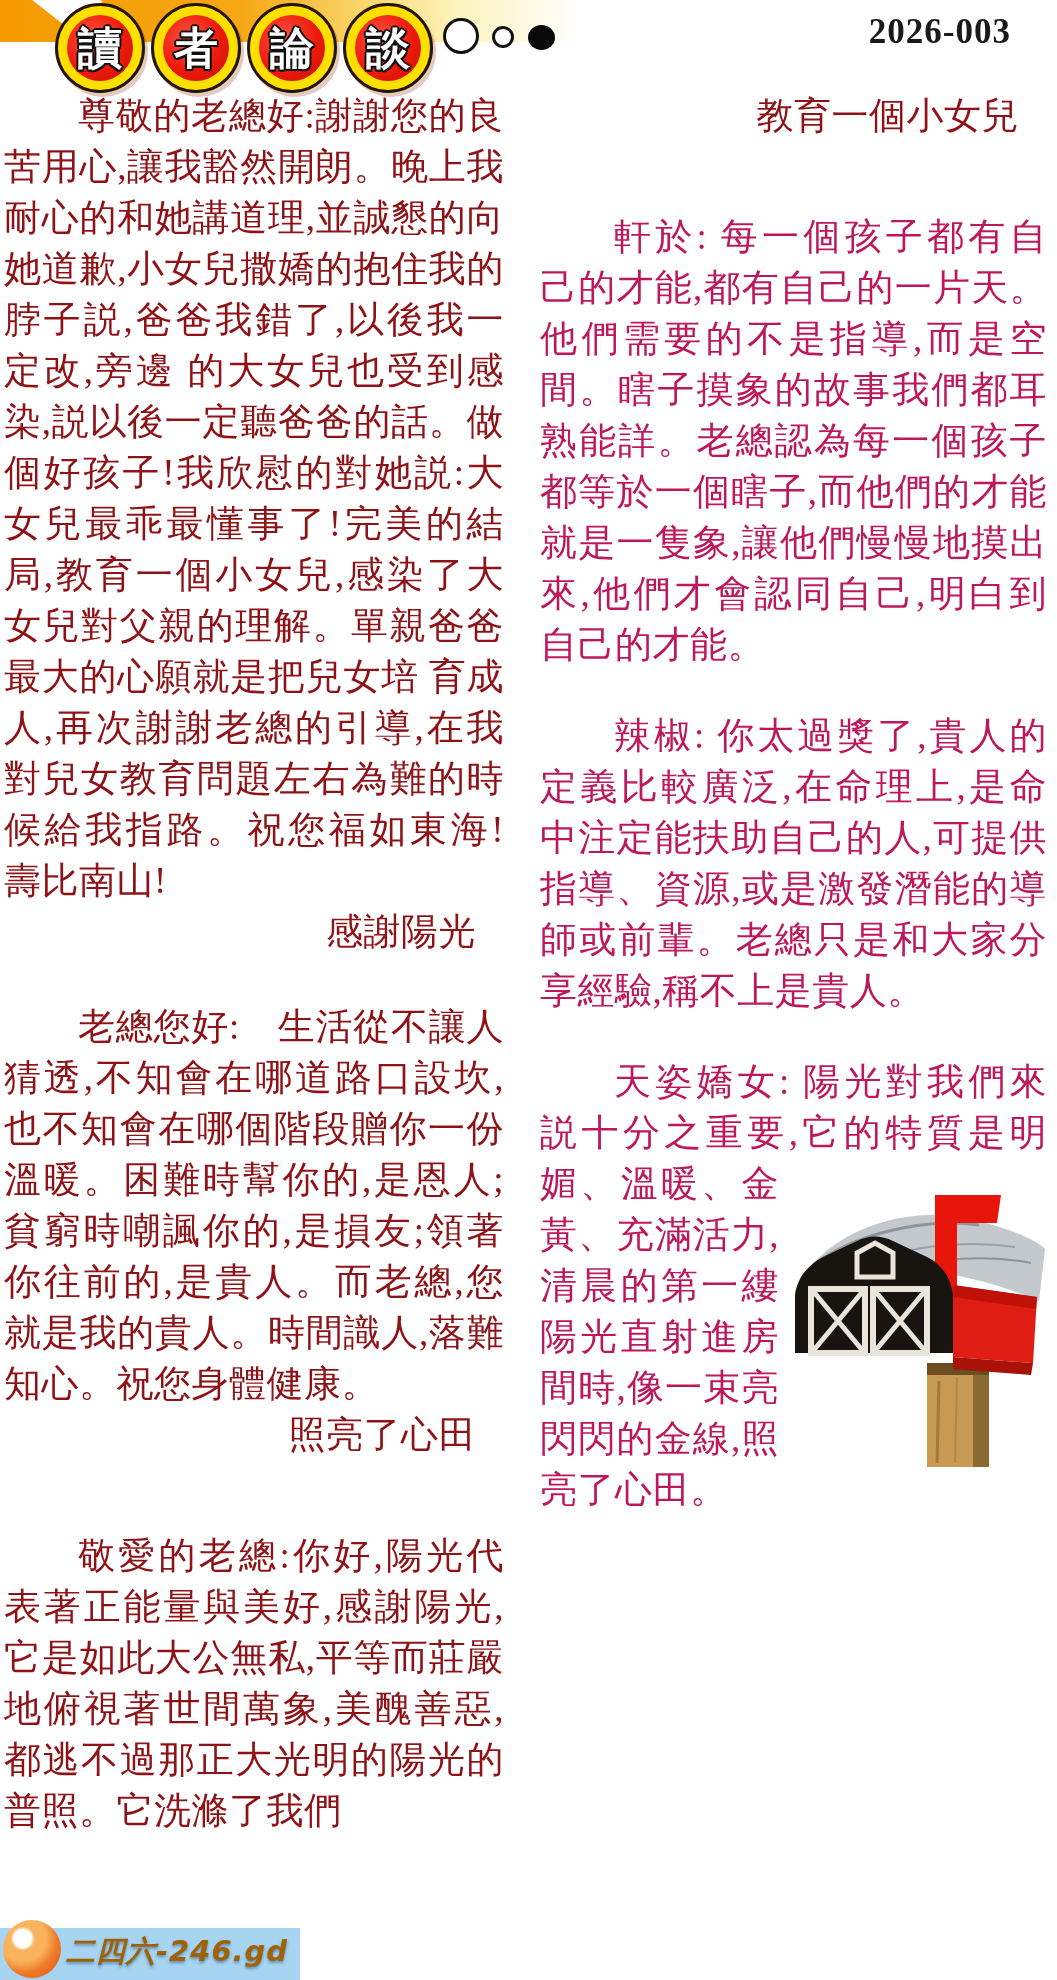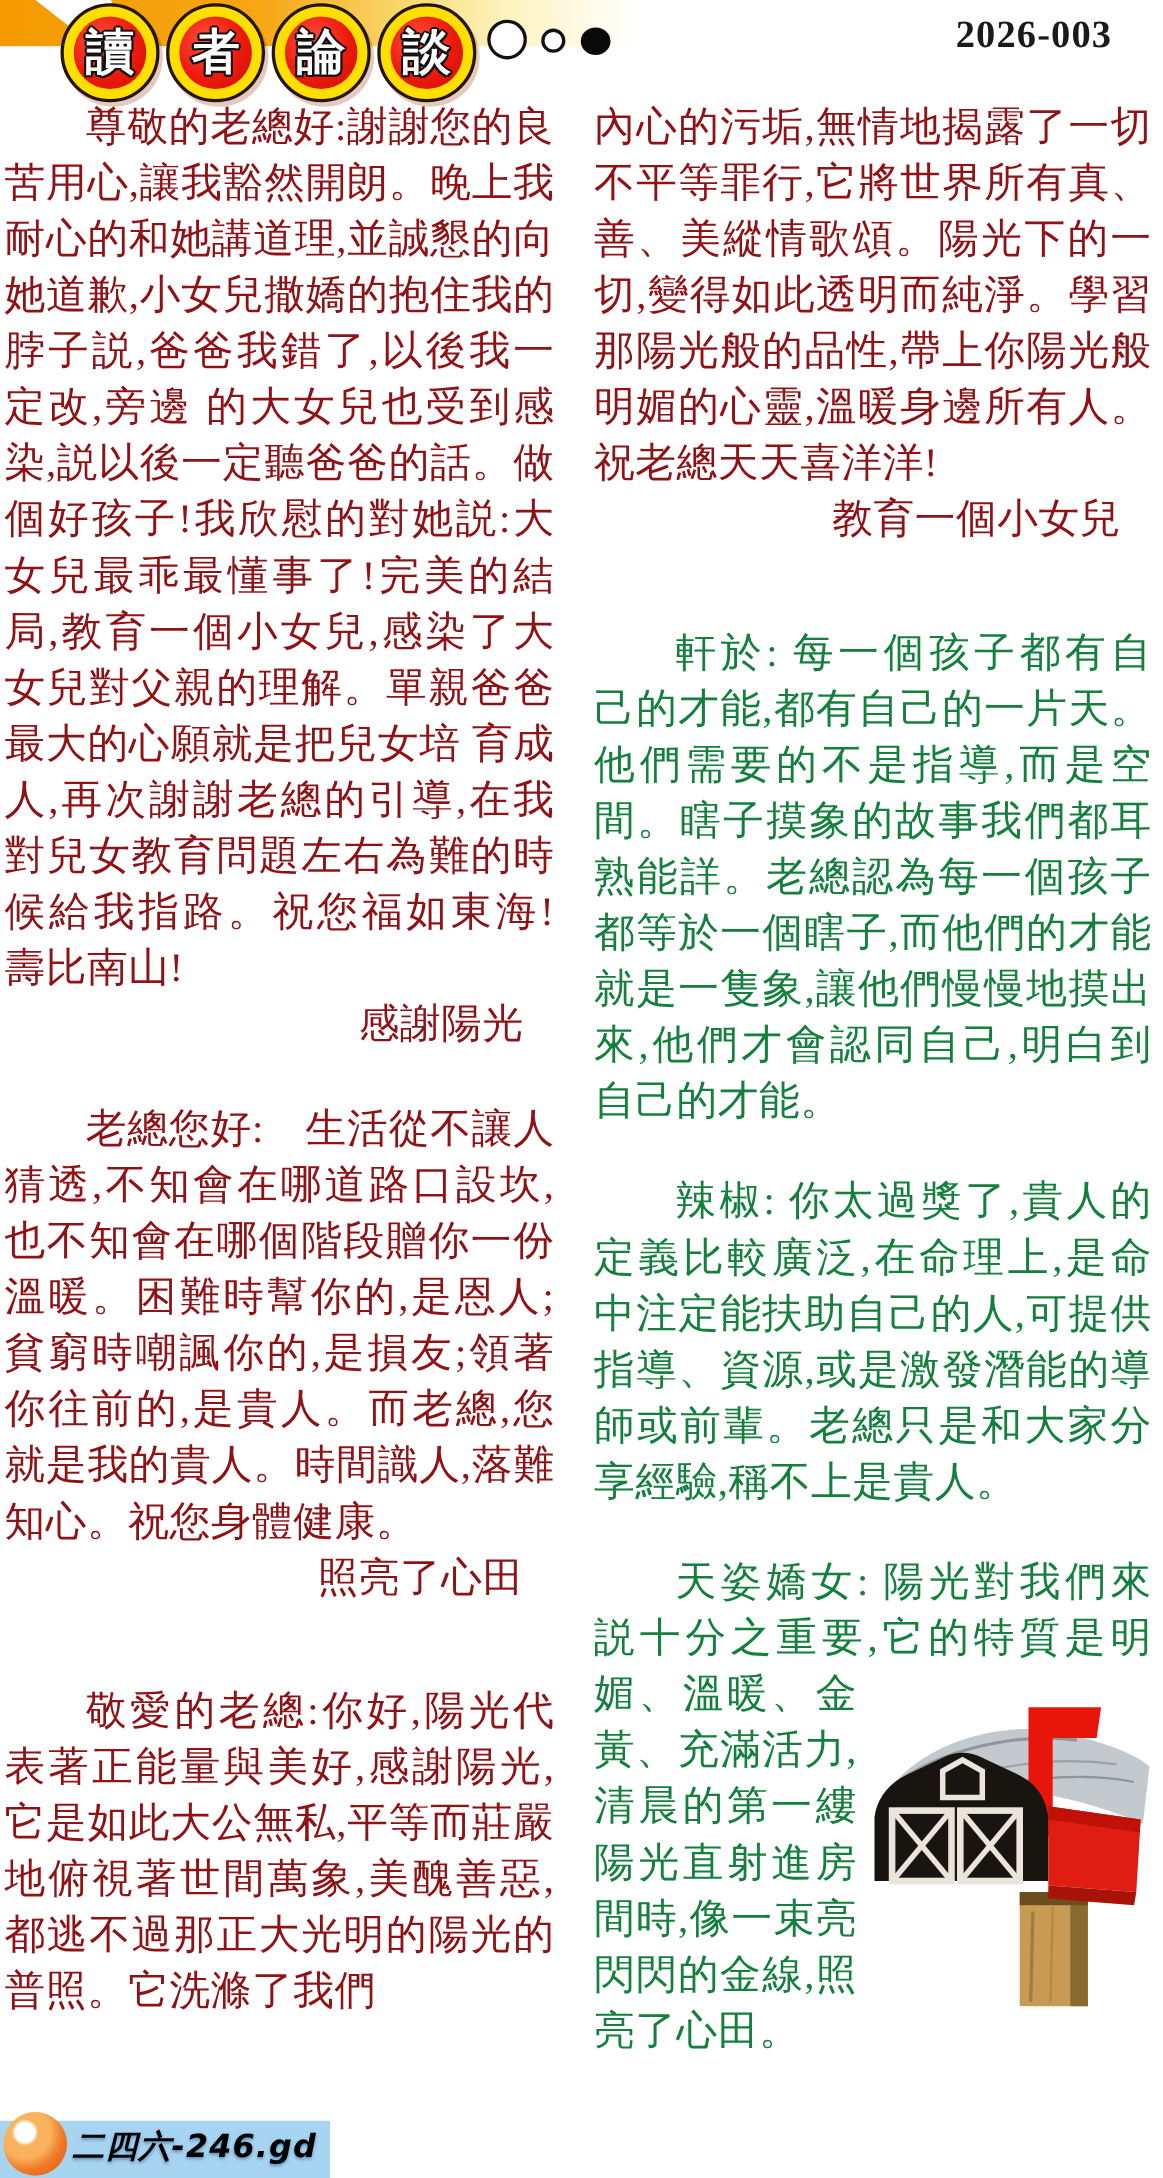--- a/index.html
+++ b/index.html
@@ -25,39 +25,39 @@
   .deco-black{left:528px;top:25px;width:27px;height:25px;background:#0a0a0a;}
   .issue-number{position:absolute;top:12px;right:46px;font-family:"Liberation Serif",serif;
         font-size:35px;font-weight:bold;color:#1a1a1a;letter-spacing:1px;}
 
   
   .content{position:absolute;top:90px;left:4px;width:1043px;display:flex;gap:36px;font-family:Liberation Serif, serif;}
   .col{font-size:37px;line-height:51px;letter-spacing:0.5px;text-align:justify;}
   .col-left{width:508px;}
   .col-right{width:515px;}
   .red{color:#8e1216;}
-  .black{color:#15803d;}
+  .black{color:#be185d;}
   .letter{margin:0;text-indent:74px;}
   .cont{margin:0;text-indent:0;}
   .sig{margin:0 0 44px 0;text-align:right;padding-right:28px;}
   .sig-last{margin-bottom:70px;}
   .reply{margin:0 0 40px 0;text-indent:74px;}
   .reply-last{margin-bottom:0;}
 
   
   .mb-spacer{float:right;width:0;height:135px;}
   .mailbox{float:right;clear:right;width:268px;height:276px;margin:0 0 0 10px;shape-outside:border-box;}
   .mailbox svg{display:block;width:100%;height:100%;}
 
   
   .wm{position:absolute;left:0;bottom:0;width:300px;height:52px;
       background:rgba(142,200,236,0.78);}
   .wm-logo{position:absolute;left:3px;bottom:2px;width:58px;height:58px;border-radius:50%;
       background:radial-gradient(circle at 34% 32%,#ffffff 0 16%,#f9b35c 22% 42%,#ef7a28 62%,#e3540f 100%);}
-  .wm-text{position:absolute;left:66px;bottom:8px;color:#000000;font-weight:bold;font-style:italic;
+  .wm-text{position:absolute;left:66px;bottom:8px;color:#a16207;font-weight:bold;font-style:italic;
       font-size:29px;letter-spacing:1px;text-shadow:0 2px 3px rgba(0,60,120,0.45);white-space:nowrap;}
 </style>
 </head>
 <body>
 
 <div class="page">
 
   <div class="band">
     <div class="band-notch"></div>
   </div>
@@ -92,21 +92,20 @@
 
     <div class="col col-left">
       <p class="letter red">尊敬的老總好:謝謝您的良苦用心,讓我豁然開朗。晚上我耐心的和她講道理,並誠懇的向她道歉,小女兒撒嬌的抱住我的脖子説,爸爸我錯了,以後我一定改,旁邊 的大女兒也受到感染,説以後一定聽爸爸的話。做個好孩子!我欣慰的對她説:大女兒最乖最懂事了!完美的結局,教育一個小女兒,感染了大女兒對父親的理解。單親爸爸最大的心願就是把兒女培 育成人,再次謝謝老總的引導,在我對兒女教育問題左右為難的時候給我指路。祝您福如東海!壽比南山!</p>
       <div class="sig red">感謝陽光</div>
       <p class="letter red">老總您好:　生活從不讓人猜透,不知會在哪道路口設坎,也不知會在哪個階段贈你一份溫暖。困難時幫你的,是恩人;貧窮時嘲諷你的,是損友;領著你往前的,是貴人。而老總,您就是我的貴人。時間識人,落難知心。祝您身體健康。</p>
       <div class="sig sig-last red">照亮了心田</div>
       <p class="letter red">敬愛的老總:你好,陽光代表著正能量與美好,感謝陽光,它是如此大公無私,平等而莊嚴地俯視著世間萬象,美醜善惡,都逃不過那正大光明的陽光的普照。它洗滌了我們</p>
     </div>
 
     <div class="col col-right">
-      <p class="cont red">內心的污垢,無情地揭露了一切不平等罪行,它將世界所有真、善、美縱情歌頌。陽光下的一切,變得如此透明而純淨。學習那陽光般的品性,帶上你陽光般明媚的心靈,溫暖身邊所有人。祝老總天天喜洋洋!</p>
       <div class="sig sig-last red">教育一個小女兒</div>
 
       <p class="reply black">軒於: 每一個孩子都有自己的才能,都有自己的一片天。他們需要的不是指導,而是空間。瞎子摸象的故事我們都耳熟能詳。老總認為每一個孩子都等於一個瞎子,而他們的才能就是一隻象,讓他們慢慢地摸出來,他們才會認同自己,明白到自己的才能。</p>
       <p class="reply black">辣椒: 你太過獎了,貴人的定義比較廣泛,在命理上,是命中注定能扶助自己的人,可提供指導、資源,或是激發潛能的導師或前輩。老總只是和大家分享經驗,稱不上是貴人。</p>
 
       <div class="reply reply-last black">
         <span class="mb-spacer"></span>
         <span class="mailbox">
           <svg viewBox="0 0 268 276" xmlns="http://www.w3.org/2000/svg">
 

